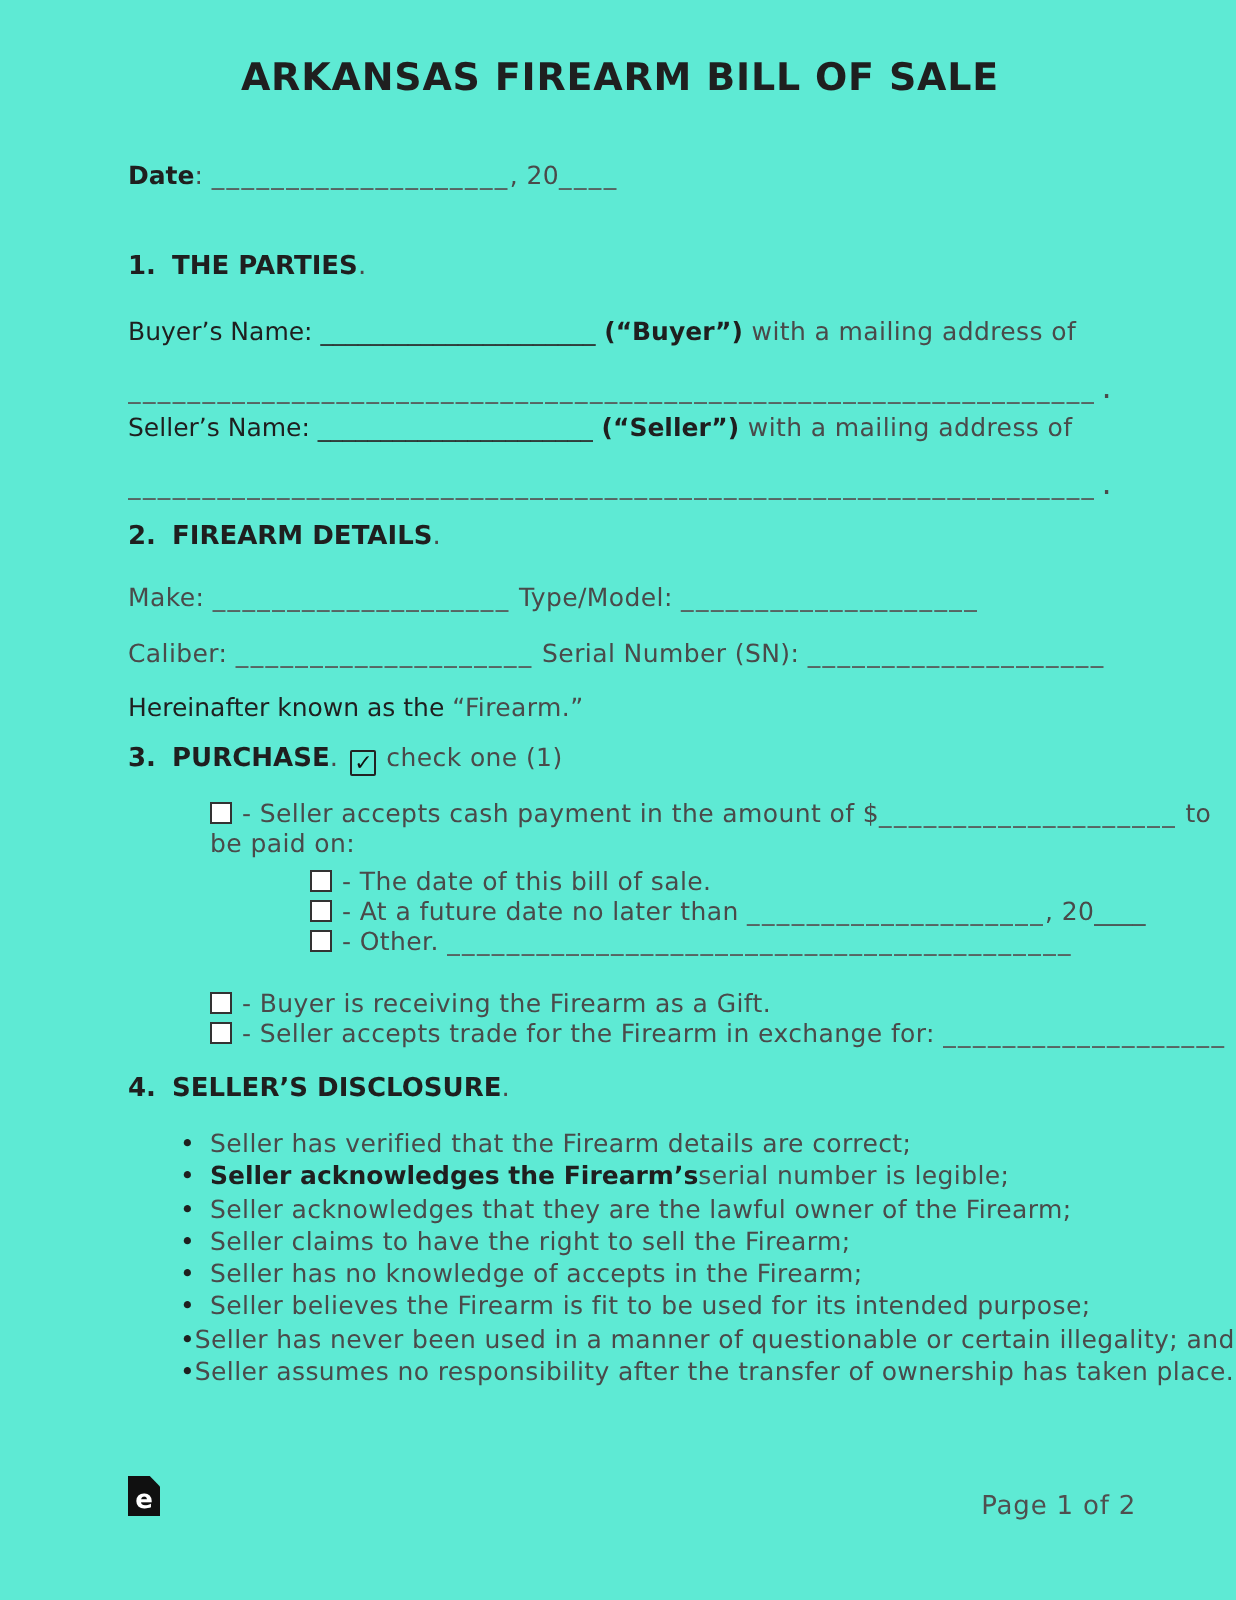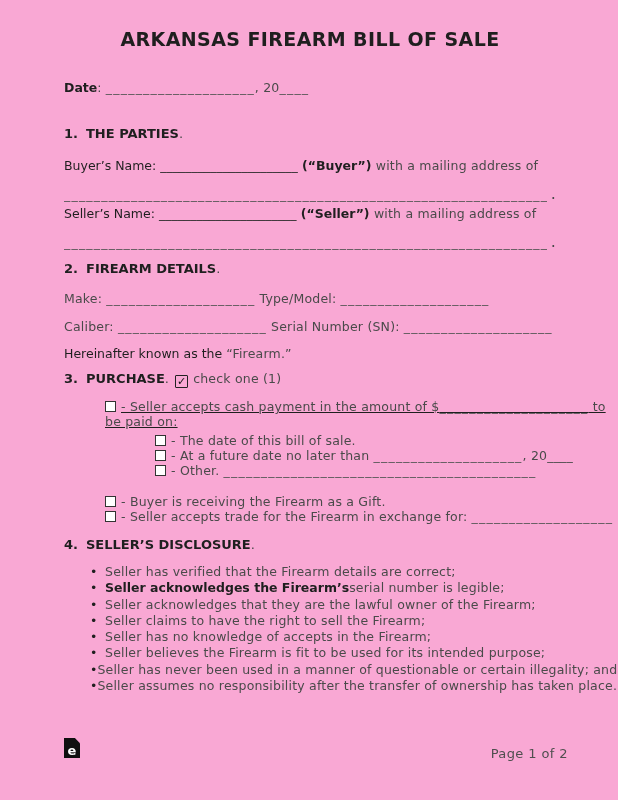--- a/index.html
+++ b/index.html
@@ -1,21 +1,21 @@
 <!DOCTYPE html>
 <html><head>
 <meta charset="utf-8">
 <style>
   html,body{margin:0;padding:0;background:#ffffff;}
   .page{
     position:relative;
     width:618px;height:800px;
     box-sizing:border-box;
     padding:0 62px 0 64px;
-    background:#f9a8d4;
+    background:#5eead4;
     font-family:"DejaVu Sans","Liberation Sans",sans-serif;
     color:#1f1f1f;
     overflow:hidden;
   }
   .line{font-size:12.5px;line-height:15px;white-space:nowrap;}
   .title{
     margin-top:28px;
     text-align:center;
     font-size:19px;
     font-weight:bold;
@@ -37,21 +37,21 @@
   .addr-fill{flex:1;overflow:hidden;white-space:nowrap;font-size:12.5px;}
   .addr-dot{margin-left:4px;}
   .seller-row{margin-top:3px;}
   .h2{margin-top:10px;}
   .make-row{margin-top:14px;}
   .caliber-row{margin-top:13px;}
   .herein-row{margin-top:12px;}
   .h3{margin-top:10px;}
   .opt{padding-left:41px;}
   .opt.lvl2{padding-left:91px;}
-  .opt1{margin-top:11px;text-decoration:underline;}
+  .opt1{margin-top:11px;}
   .opt2{margin-top:4px;}
   .cb{
     display:inline-block;width:9px;height:9px;
     border:1.3px solid #333;background:#fff;
     vertical-align:-1px;margin-right:5px;
   }
   .cb-heading{
     display:inline-block;width:11px;height:11px;
     border:1.4px solid #222;border-radius:1px;
     font-size:11px;line-height:11px;text-align:center;

